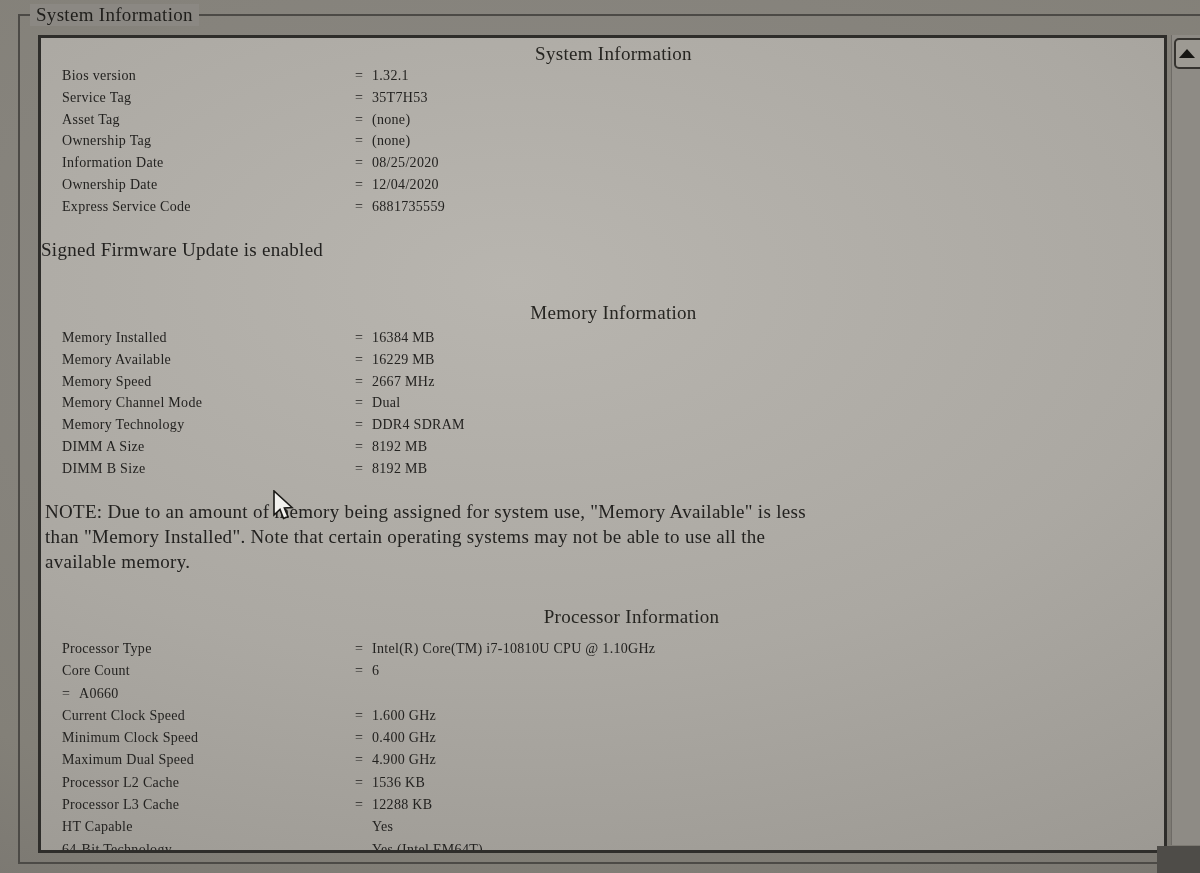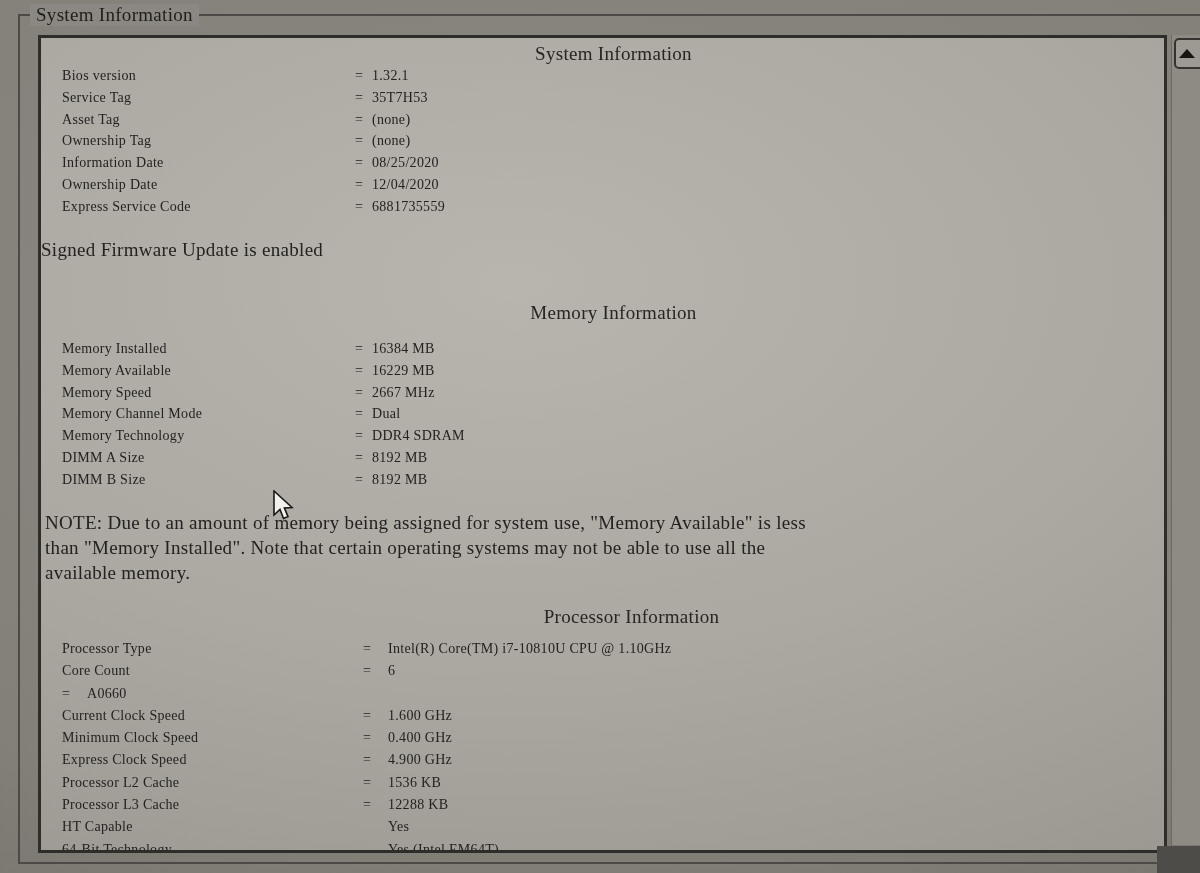--- a/index.html
+++ b/index.html
@@ -31,28 +31,28 @@
   .section{position:absolute;left:0;right:0;}
   .sec-system{top:5px;}
   .sec-memory{top:264px;}
   .sec-processor{top:568px;}
   .sec-heading{
     text-align:center;font-size:19px;line-height:22px;color:#262521;
     text-indent:22px;white-space:nowrap;
   }
   .sec-processor .sec-heading{text-indent:58px;}
   .rows{margin-top:0;}
-  .sec-memory .rows{margin-top:14px;}
+  .sec-memory .rows{margin-top:3px;}
   .sec-processor .rows{margin-top:10px;}
   .row{
     display:flex;align-items:baseline;
     padding-left:21px;font-size:14px;line-height:21.8px;
     white-space:nowrap;
   }
-  .sec-processor .row{line-height:22.3px;gap:8px;}
+  .sec-processor .row{line-height:22.3px;}
   .lbl{flex:0 0 293px;}
   .eq{flex:0 0 17px;}
   .val{flex:1 1 auto;}
   .footer-line{
     margin-top:21px;
     font-size:19px;line-height:22px;white-space:nowrap;
   }
   .note{
     margin-top:19px;padding-left:4px;
     font-size:19px;line-height:25.4px;
@@ -200,21 +200,21 @@
             <span class="lbl">Current Clock Speed</span>
             <span class="eq">=</span>
             <span class="val">1.600 GHz</span>
           </div>
           <div class="row">
             <span class="lbl">Minimum Clock Speed</span>
             <span class="eq">=</span>
             <span class="val">0.400 GHz</span>
           </div>
           <div class="row">
-            <span class="lbl">Express Clock Speed</span>
+            <span class="lbl">Maximum Dual Speed</span>
             <span class="eq">=</span>
             <span class="val">4.900 GHz</span>
           </div>
           <div class="row">
             <span class="lbl">Processor L2 Cache</span>
             <span class="eq">=</span>
             <span class="val">1536 KB</span>
           </div>
           <div class="row">
             <span class="lbl">Processor L3 Cache</span>

